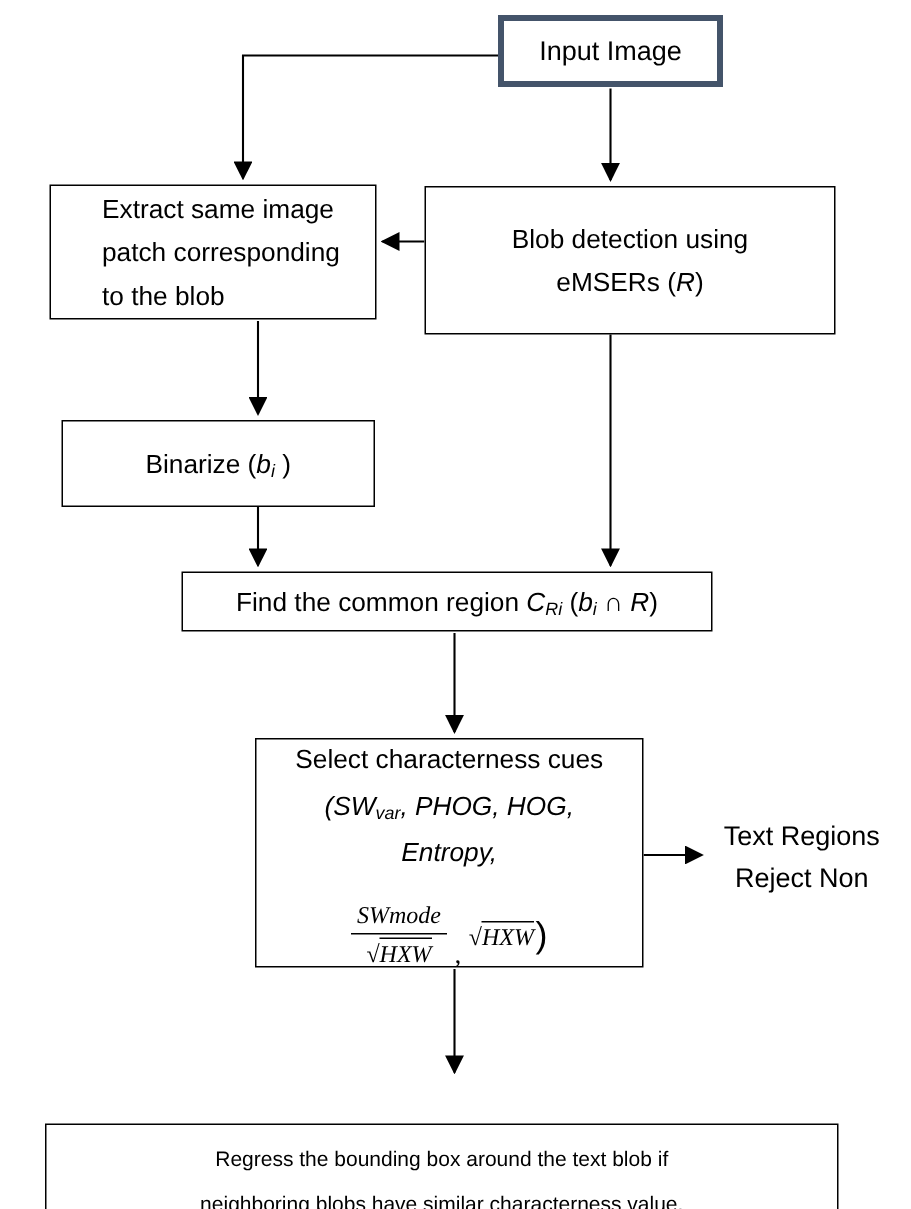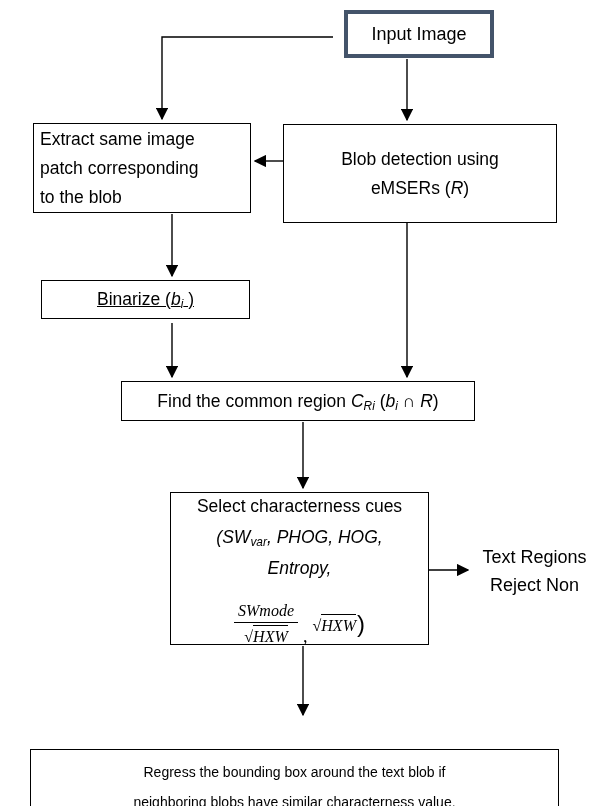--- a/index.html
+++ b/index.html
@@ -45,21 +45,21 @@
     line-height: 29px;
     color: var(--text);
   }
   .box.accent {
     border: 4px solid var(--accent-border);
     font-size: 18px;
   }
   .box.left-text {
     align-items: flex-start;
     text-align: center;
-    padding-left: 6px;
+    padding-left: 34px;
     padding-right: 6px;
   }
   .floating-label {
     position: absolute;
     text-align: center;
     font-size: 18px;
     line-height: 28px;
   }
   .it { font-style: italic; }
   sub {
@@ -126,38 +126,38 @@
     <line x1="407" y1="59" x2="407" y2="120" marker-end="url(#arw)"></line>
     <line x1="283" y1="161" x2="255" y2="161" marker-end="url(#arw)"></line>
     <line x1="172" y1="214" x2="172" y2="276" marker-end="url(#arw)"></line>
     <line x1="172" y1="323" x2="172" y2="377" marker-end="url(#arw)"></line>
     <line x1="407" y1="204" x2="407" y2="377" marker-end="url(#arw)"></line>
     <line x1="303" y1="422" x2="303" y2="488" marker-end="url(#arw)"></line>
     <line x1="429" y1="570" x2="468" y2="570" marker-end="url(#arw)"></line>
     <line x1="303" y1="646" x2="303" y2="715" marker-end="url(#arw)"></line>
   </svg>
 
-  <div class="box accent" style="left:332px; top:10px; width:150px; height:48px;margin-left:12px;">
+  <div class="box accent" style="left:332px; top:10px; width:150px; height:48px;">
     <span>Input Image</span>
   </div>
 
   <div class="box left-text" style="left:33px; top:123px; width:218px; height:90px;">
     <span>Extract same image</span>
     <span>patch corresponding</span>
     <span>to the blob</span>
   </div>
 
   <div class="box" style="left:283px; top:124px; width:274px; height:99px;">
     <span>Blob detection using</span>
     <span>
       <span>eMSERs (</span><span class="it">R</span><span>)</span>
     </span>
   </div>
 
-  <div class="box" style="left:41px; top:280px; width:209px; height:39px;text-decoration:underline;">
+  <div class="box" style="left:41px; top:280px; width:209px; height:58px;">
     <span>
       <span>Binarize (</span><span class="it">b</span><sub>i</sub><span> )</span>
     </span>
   </div>
 
   <div class="box" style="left:121px; top:381px; width:354px; height:40px;">
     <span>
       <span>Find the common region </span><span class="it">C</span><sub>Ri</sub><span> (</span><span class="it">b</span><sub>i</sub><span> ∩ </span><span class="it">R</span><span>)</span>
     </span>
   </div>

